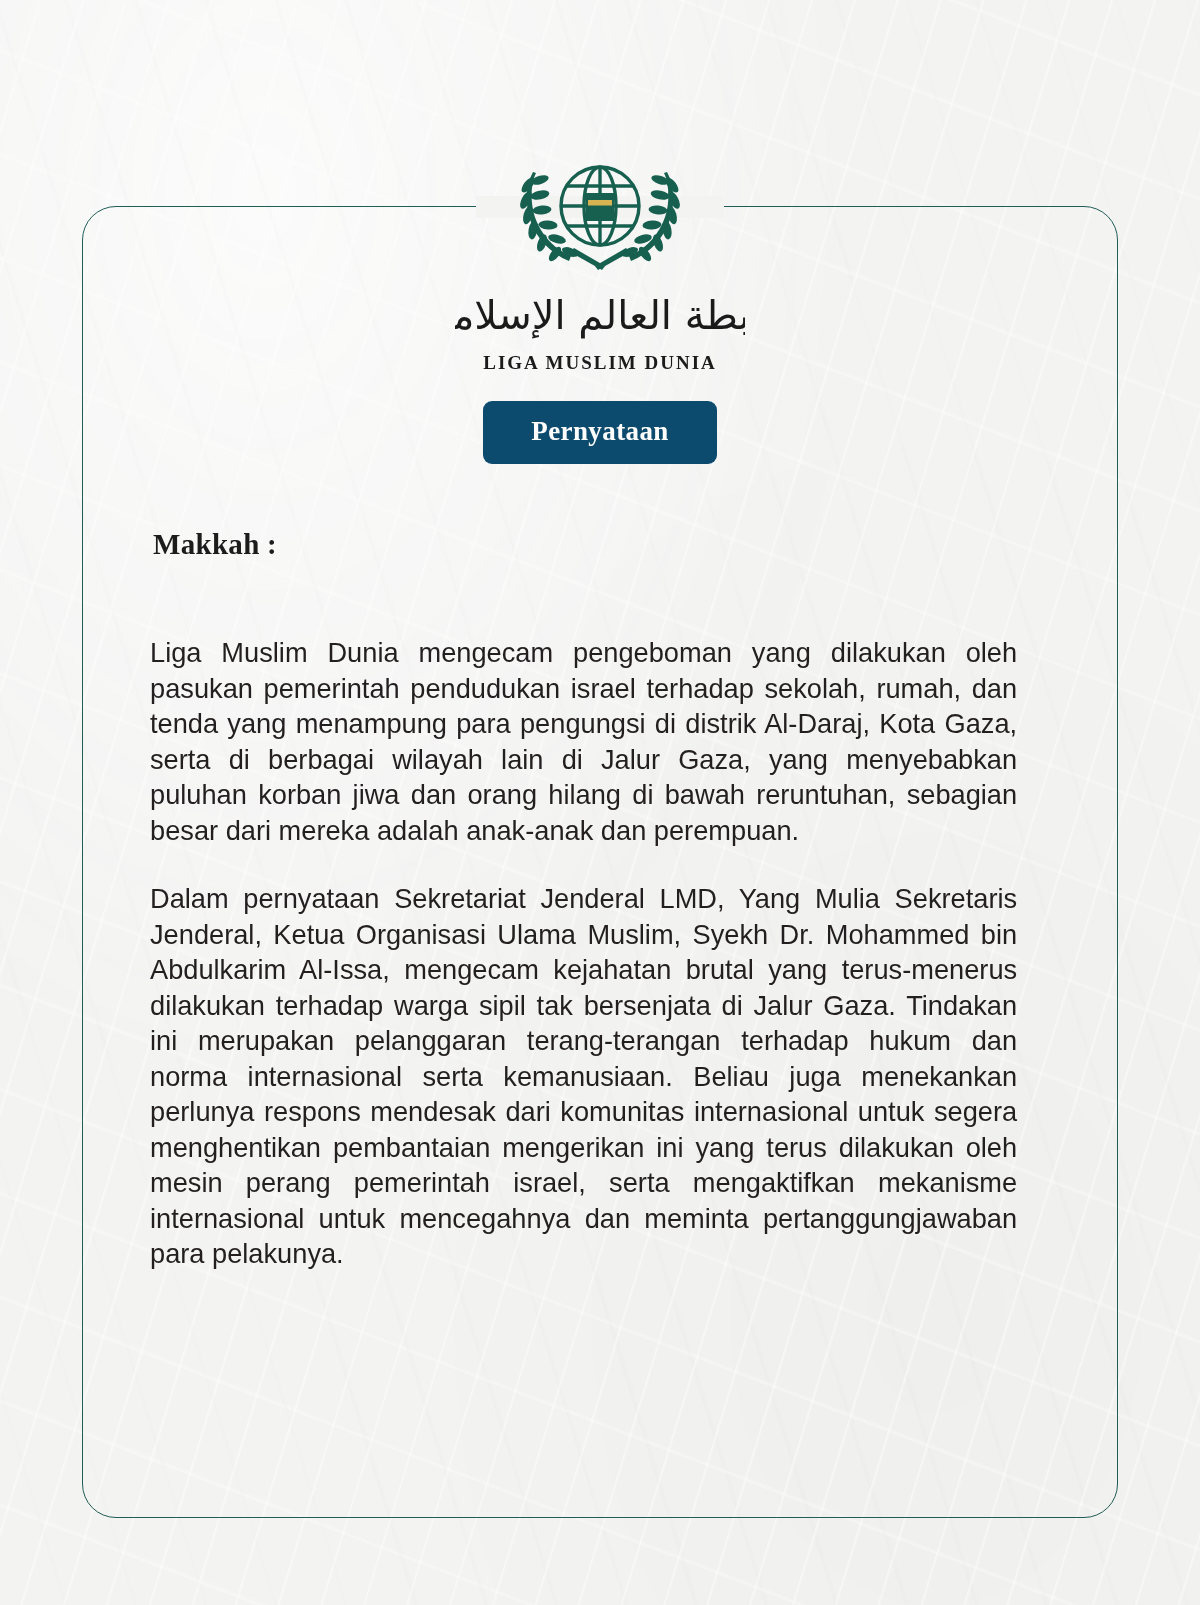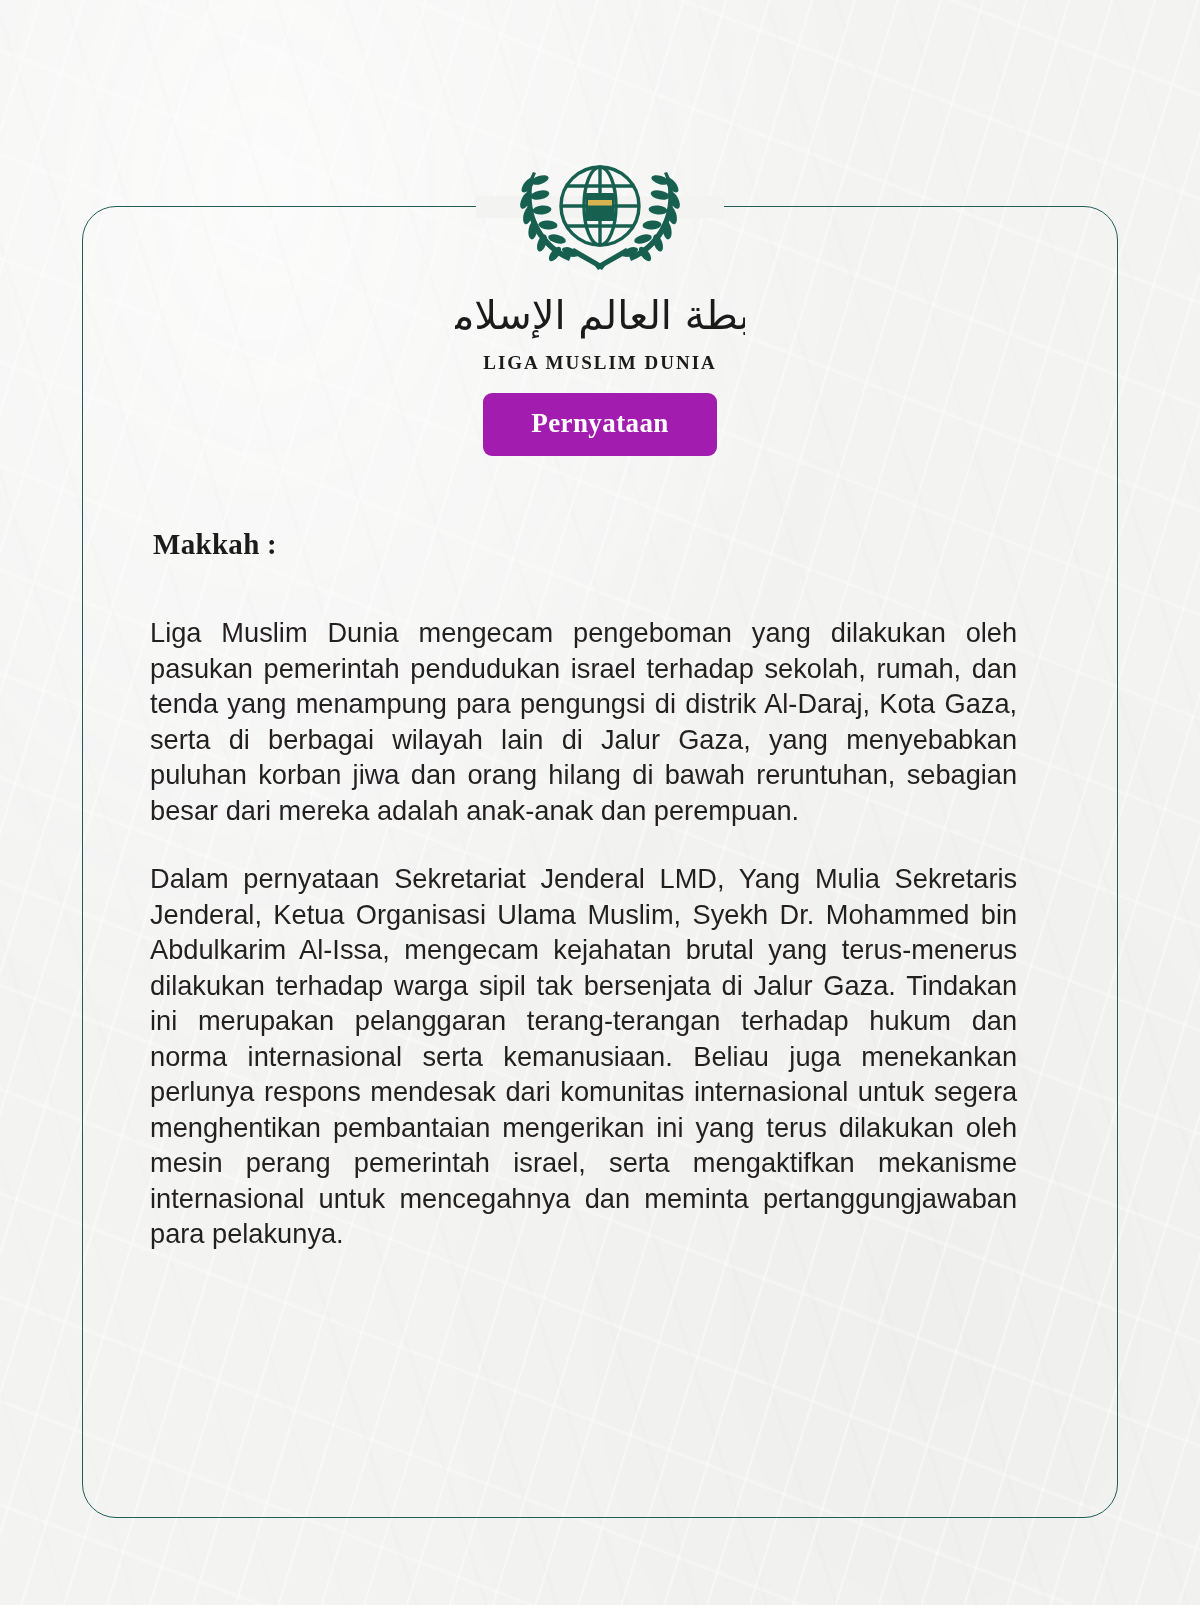--- a/index.html
+++ b/index.html
@@ -82,22 +82,22 @@
     font-family: "Liberation Serif", serif;
     font-weight: 700;
     font-size: 19px;
     letter-spacing: 2.0px;
     color: #1b1b1b;
     margin-top: 2px;
   }
 
   .badge {
     display: inline-block;
-    margin-top: 19px;
-    background: #a21caf;
+    margin-top: 27px;
+    background: #0c4a6e;
     color: #ffffff;
     font-family: "Liberation Serif", serif;
     font-weight: 700;
     font-size: 27px;
     letter-spacing: .4px;
     padding: 15px 42px 17px;
     border-radius: 9px;
     min-width: 150px;
   }
 
@@ -109,21 +109,21 @@
     width: 868px;
     z-index: 3;
   }
 
   .dateline {
     font-family: "Liberation Serif", serif;
     font-weight: 700;
     font-size: 29px;
     color: #1c1c1c;
     letter-spacing: .3px;
-    margin: 0 0 54px 3px;
+    margin: 0 0 74px 3px;
   }
 
   .para {
     font-family: "Liberation Sans", sans-serif;
     font-size: 28.5px;
     line-height: 35.5px;
     color: #231f20;
     text-align: justify;
     text-justify: inter-word;
     margin: 0 0 33px 0;

